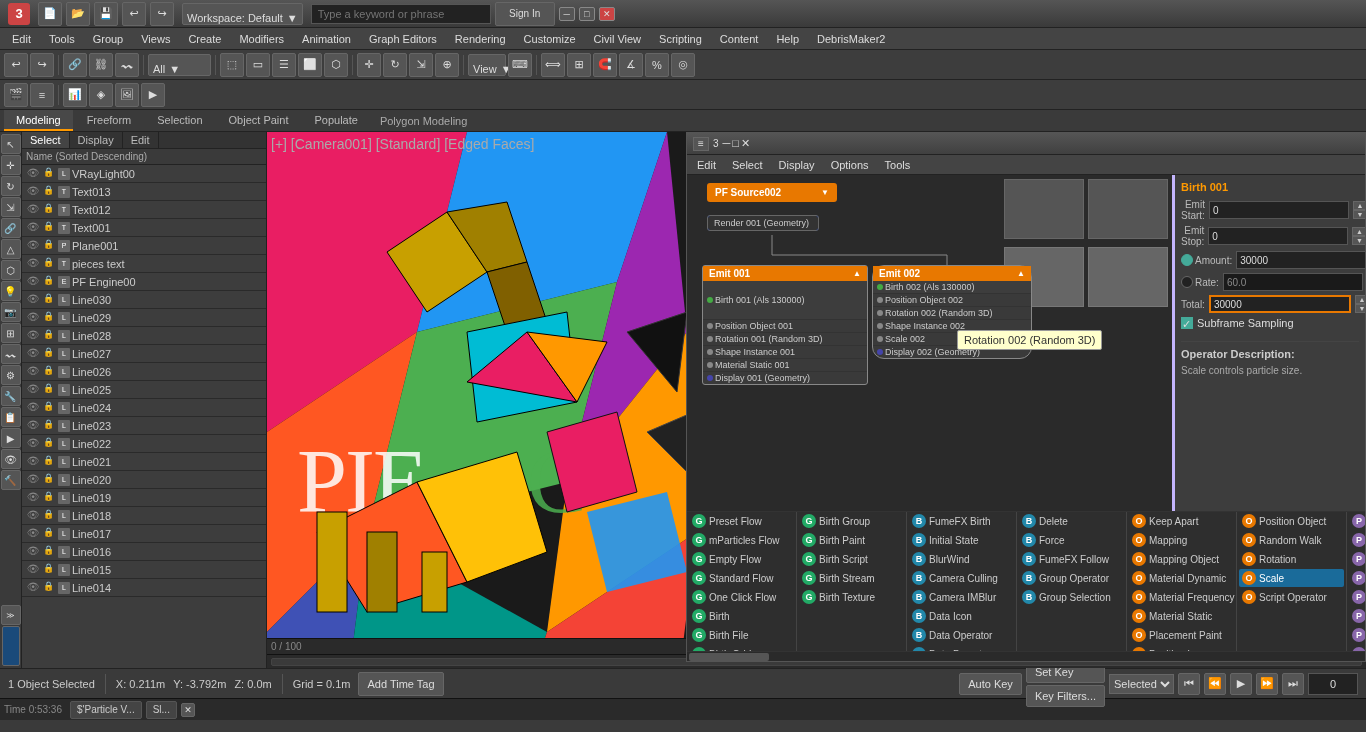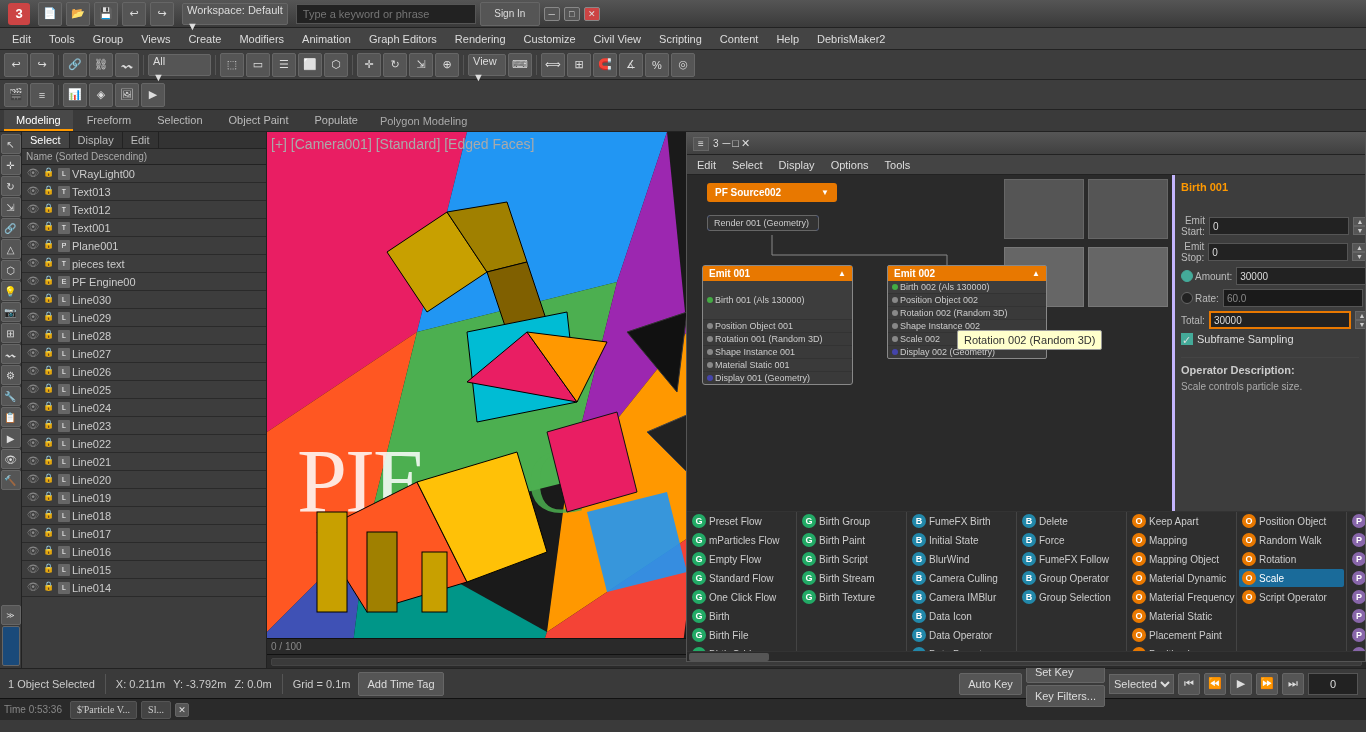--- a/index.html
+++ b/index.html
@@ -15,21 +15,21 @@
     
     #menubar { height: 22px; background: #444; display: flex; align-items: center; padding: 0 4px; border-bottom: 1px solid #222; gap: 2px; }
     .menu-item { padding: 2px 8px; cursor: pointer; color: #ddd; font-size: 11px; border-radius: 2px; }
 
     
     #toolbar1 { height: 30px; background: #3d3d3d; display: flex; align-items: center; padding: 2px 4px; gap: 2px; border-bottom: 1px solid #222; }
     #toolbar2 { height: 30px; background: #3d3d3d; display: flex; align-items: center; padding: 2px 4px; gap: 2px; border-bottom: 1px solid #222; }
 
     .tb-btn { width: 24px; height: 24px; background: #555; border: 1px solid #666; border-radius: 2px; cursor: pointer; display: flex; align-items: center; justify-content: center; font-size: 11px; color: #ddd; flex-shrink: 0; }
     .tb-sep { width: 1px; height: 20px; background: #555; margin: 0 2px; }
-    .tb-dropdown { height: 22px; background: #555; border: 1px solid #666; border-radius: 2px; padding: 0 4px; color: #ddd; font-size: 11px; display: flex; align-items: flex-start; gap: 4px; cursor: pointer; flex-direction: column; }
+    .tb-dropdown { height: 22px; background: #555; border: 1px solid #666; border-radius: 2px; padding: 0 4px; color: #ddd; font-size: 11px; display: flex; align-items: flex-end; gap: 4px; cursor: pointer; }
 
     
     #ribbon { height: 22px; background: #3a3a3a; display: flex; align-items: stretch; border-bottom: 1px solid #222; padding: 0 4px; gap: 2px; }
     .ribbon-tab { padding: 2px 12px; cursor: pointer; color: #bbb; font-size: 11px; display: flex; align-items: center; border-bottom: 2px solid transparent; }
     .ribbon-tab.active { color: #fff; border-bottom: 2px solid #f90; background: #484848; }
     #ribbon-sub { font-size: 11px; color: #aaa; padding: 2px 8px; display: flex; align-items: center; }
 
     
     #main { display: flex; height: calc(732px - 28px - 22px - 30px - 30px - 22px - 32px - 32px); }
 
@@ -57,21 +57,21 @@
     
     #particle-view { position: absolute; right: 0; top: 0; width: 690px; height: 560px; background: #3d3d3d; border: 1px solid #555; display: flex; flex-direction: column; z-index: 100; }
     #pv-titlebar { height: 22px; background: linear-gradient(to bottom, #555, #404040); display: flex; align-items: center; padding: 0 6px; font-size: 11px; color: #ddd; border-bottom: 1px solid #222; }
     #pv-title { flex: 1; text-align: center; }
     #pv-win-btns { display: flex; gap: 2px; }
     #pv-menubar { height: 20px; background: #444; display: flex; align-items: center; padding: 0 4px; gap: 4px; border-bottom: 1px solid #222; }
     .pv-menu-item { font-size: 11px; color: #ddd; cursor: pointer; padding: 1px 6px; }
     #pv-body { display: flex; flex: 1; overflow: hidden; }
     #pv-canvas-area { flex: 1; background: #2a2a2a; position: relative; overflow: hidden; border-right: 3px solid #c4b5fd; }
     #pv-right-panel { width: 190px; background: #3d3d3d; display: flex; flex-direction: column; padding: 6px; overflow-y: auto; }
-    #pv-right-panel .panel-title { font-size: 11px; color: #f90; font-weight: bold; margin-bottom: 22px; }
+    #pv-right-panel .panel-title { font-size: 11px; color: #f90; font-weight: bold; margin-bottom: 6px; }
     .pv-field-row { display: flex; align-items: center; margin-bottom: 4px; gap: 4px; }
     .pv-field-label { width: 80px; font-size: 10px; color: #bbb; text-align: right; }
     .pv-field-input { flex: 1; height: 18px; background: #222; border: 1px solid #555; color: #ddd; font-size: 10px; padding: 0 3px; }
     .pv-field-spin { display: flex; flex-direction: column; }
     .pv-spin-btn { width: 14px; height: 9px; background: #555; border: 1px solid #666; cursor: pointer; font-size: 7px; display: flex; align-items: center; justify-content: center; color: #ccc; }
     .pv-checkbox-row { display: flex; align-items: center; gap: 4px; margin-bottom: 4px; }
     .pv-checkbox { width: 12px; height: 12px; border: 1px solid #666; background: #222; }
     .pv-radio { width: 12px; height: 12px; border-radius: 50%; border: 1px solid #666; background: #222; }
     .pv-operator-desc { margin-top: 8px; border-top: 1px solid #444; padding-top: 6px; }
     .pv-op-title { font-size: 11px; color: #ccc; font-weight: bold; margin-bottom: 4px; }
@@ -93,21 +93,21 @@
     
     ::-webkit-scrollbar { width: 8px; height: 8px; }
     ::-webkit-scrollbar-track { background: #2a2a2a; }
     ::-webkit-scrollbar-thumb { background: #555; border-radius: 2px; }
 
     #pv-palette-area { display: flex; overflow-x: auto; min-height: 140px; max-height: 140px; background: #2e2e2e; border-top: 1px solid #333; }
     .scrollbar-h { height: 10px; background: #2a2a2a; border-top: 1px solid #333; display: flex; align-items: center; padding: 0 2px; }
     .scrollbar-thumb { height: 8px; width: 80px; background: #555; border-radius: 2px; }
 
     #bottom-taskbar { height: 22px; background: #2a2a2a; display: flex; align-items: center; padding: 0 4px; gap: 4px; border-top: 1px solid #111; }
-    .task-item { height: 18px; padding: 0 6px; background: #444; border: 1px solid #555; font-size: 10px; color: #ccc; cursor: pointer; display: flex; align-items: center; border-radius: 2px; font-family: Liberation Serif, serif; }
+    .task-item { height: 18px; padding: 0 6px; background: #444; border: 1px solid #555; font-size: 10px; color: #ccc; cursor: pointer; display: flex; align-items: center; border-radius: 2px; }
     .task-close { width: 14px; height: 14px; background: #555; border: 1px solid #666; cursor: pointer; display: flex; align-items: center; justify-content: center; font-size: 9px; border-radius: 2px; }
   </style>
 </head>
 <body>
 
 <div id="titlebar">
   <div class="app-icon">
     <span>3</span>
   </div>
   <div style="display:flex; align-items:center; gap:4px;">
@@ -484,34 +484,34 @@
             <div style="font-size:9px; color:#ccc; padding:2px 6px; background:#333; border-radius:2px;">Render 001 (Geometry)</div>
           </div>
 
           <svg style="position:absolute; top:0; left:0; width:100%; height:100%; pointer-events:none;" xmlns="http://www.w3.org/2000/svg">
             <line x1="85" y1="60" x2="85" y2="80" stroke="#888" stroke-width="1"></line>
             <line x1="85" y1="80" x2="100" y2="80" stroke="#888" stroke-width="1"></line>
             <line x1="100" y1="80" x2="260" y2="80" stroke="#888" stroke-width="1"></line>
             <line x1="260" y1="80" x2="260" y2="94" stroke="#888" stroke-width="1"></line>
           </svg>
 
-          <div style="position:absolute; left:15px; top:90px; background:#3a3a3a; border:1px solid #888; border-radius:3px; width:151px;">
+          <div style="position:absolute; left:15px; top:90px; background:#3a3a3a; border:1px solid #888; border-radius:3px; width:166px;">
             <div style="background:#e87800; color:white; font-size:10px; font-weight:bold; padding:2px 6px; display:flex; align-items:center; justify-content:space-between;">
               <span>Emit 001</span>
               <span style="font-size:8px;">▲</span>
             </div>
             <div style="font-size:9px; color:#ccc; padding:14px 4px; border-bottom:1px solid #333; background:#3d3d3d; display:flex; align-items:center; gap:2px;"><span style="width:6px; height:6px; border-radius:50%; background:#4a4; display:inline-block;"></span>Birth 001 (Als 130000)</div>
             <div style="font-size:9px; color:#ccc; padding:1px 4px; border-bottom:1px solid #333; display:flex; align-items:center; gap:2px;"><span style="width:6px; height:6px; border-radius:50%; background:#888; display:inline-block;"></span>Position Object 001</div>
             <div style="font-size:9px; color:#ccc; padding:1px 4px; border-bottom:1px solid #333; display:flex; align-items:center; gap:2px;"><span style="width:6px; height:6px; border-radius:50%; background:#888; display:inline-block;"></span>Rotation 001 (Random 3D)</div>
             <div style="font-size:9px; color:#ccc; padding:1px 4px; border-bottom:1px solid #333; display:flex; align-items:center; gap:2px;"><span style="width:6px; height:6px; border-radius:50%; background:#888; display:inline-block;"></span>Shape Instance 001</div>
             <div style="font-size:9px; color:#ccc; padding:1px 4px; border-bottom:1px solid #333; display:flex; align-items:center; gap:2px;"><span style="width:6px; height:6px; border-radius:50%; background:#888; display:inline-block;"></span>Material Static 001</div>
             <div style="font-size:9px; color:#ccc; padding:1px 4px; display:flex; align-items:center; gap:2px;"><span style="width:6px; height:6px; border-radius:50%; background:#44a; display:inline-block;"></span>Display 001 (Geometry)</div>
           </div>
 
-          <div style="position:absolute; left:200px; top:90px; background:#3a3a3a; border:1px solid #888; border-radius:2px; width:160px;">
+          <div style="position:absolute; left:185px; top:90px; background:#3a3a3a; border:1px solid #888; border-radius:12px; width:160px;">
             <div style="background:#e87800; color:white; font-size:10px; font-weight:bold; padding:2px 6px; display:flex; align-items:center; justify-content:space-between;">
               <span>Emit 002</span>
               <span style="font-size:8px;">▲</span>
             </div>
             <div style="font-size:9px; color:#ccc; padding:1px 4px; border-bottom:1px solid #333; background:#3d3d3d; display:flex; align-items:center; gap:2px;"><span style="width:6px; height:6px; border-radius:50%; background:#4a4; display:inline-block;"></span>Birth 002 (Als 130000)</div>
             <div style="font-size:9px; color:#ccc; padding:1px 4px; border-bottom:1px solid #333; display:flex; align-items:center; gap:2px;"><span style="width:6px; height:6px; border-radius:50%; background:#888; display:inline-block;"></span>Position Object 002</div>
             <div style="font-size:9px; color:#ccc; padding:1px 4px; border-bottom:1px solid #333; display:flex; align-items:center; gap:2px;"><span style="width:6px; height:6px; border-radius:50%; background:#888; display:inline-block;"></span>Rotation 002 (Random 3D)</div>
             <div style="font-size:9px; color:#ccc; padding:1px 4px; border-bottom:1px solid #333; display:flex; align-items:center; gap:2px;"><span style="width:6px; height:6px; border-radius:50%; background:#888; display:inline-block;"></span>Shape Instance 002</div>
             <div style="font-size:9px; color:#ccc; padding:1px 4px; border-bottom:1px solid #333; display:flex; align-items:center; gap:2px;"><span style="width:6px; height:6px; border-radius:50%; background:#888; display:inline-block;"></span>Scale 002</div>
             <div style="font-size:9px; color:#ccc; padding:1px 4px; display:flex; align-items:center; gap:2px;"><span style="width:6px; height:6px; border-radius:50%; background:#44a; display:inline-block;"></span>Display 002 (Geometry)</div>

